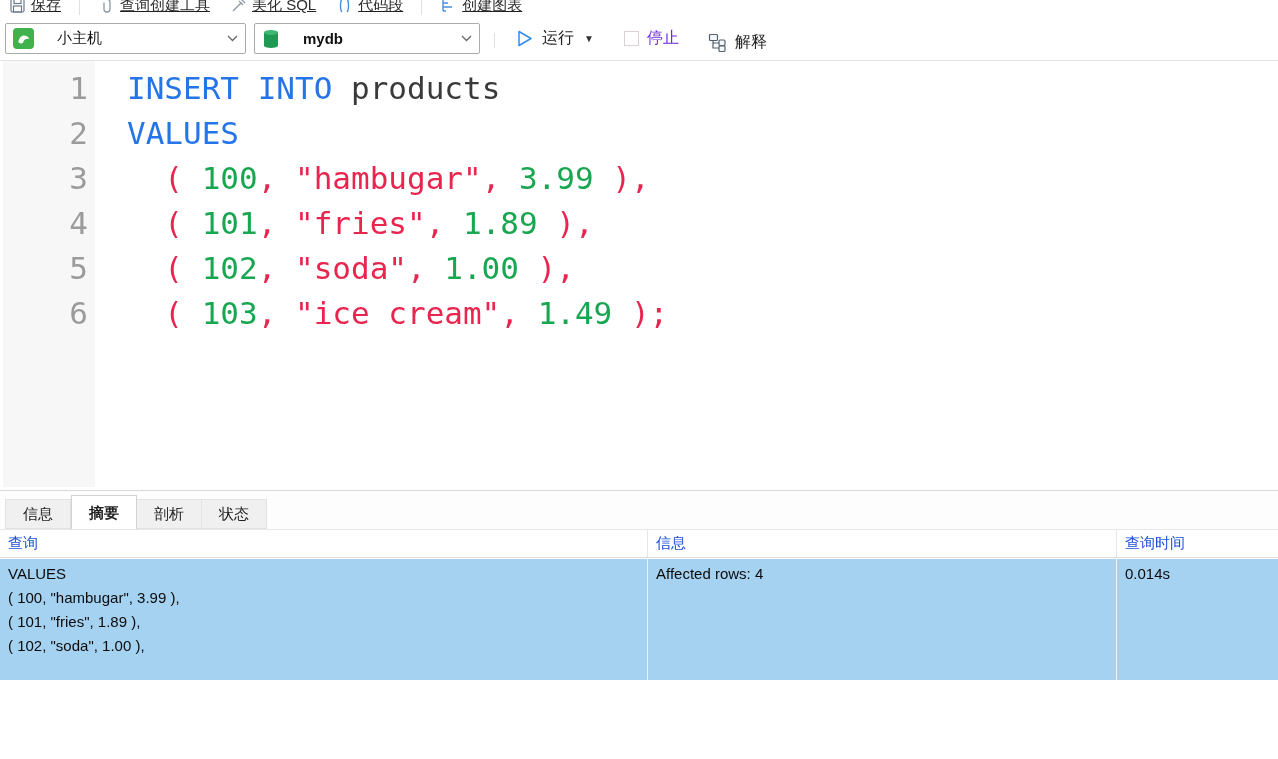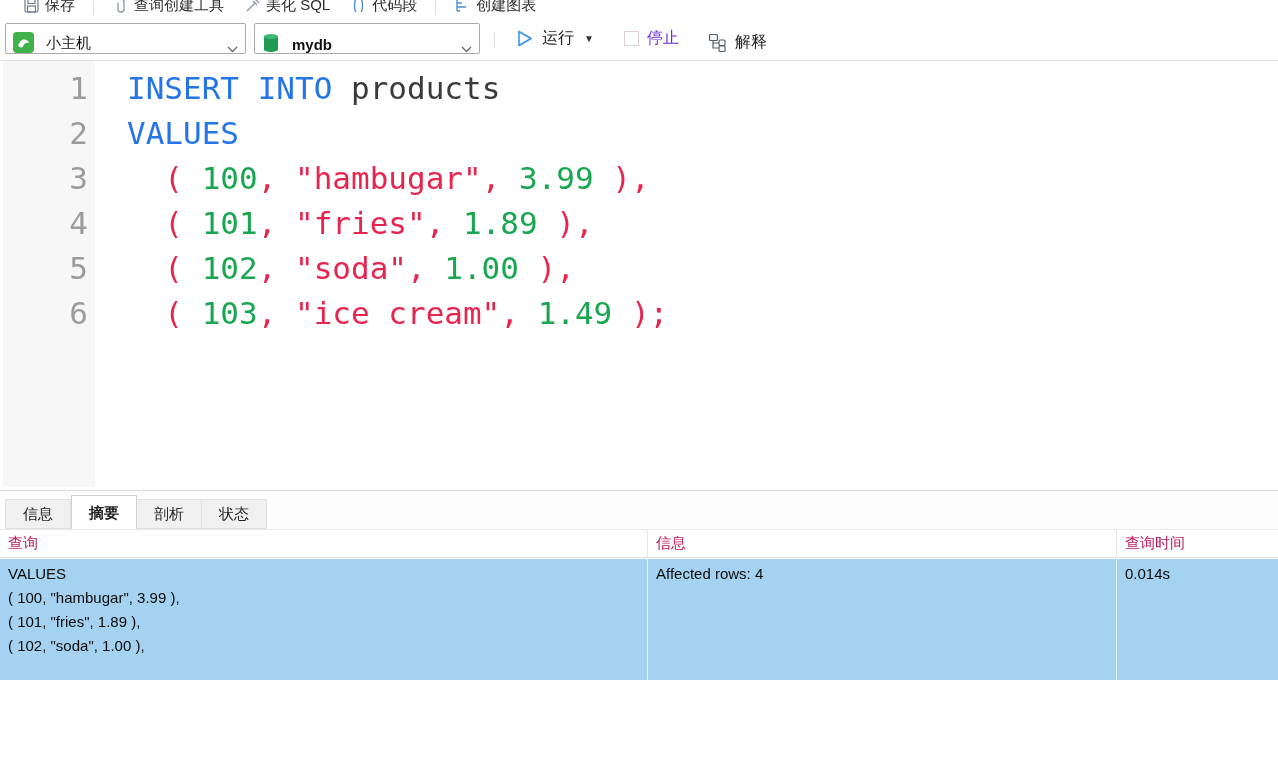--- a/index.html
+++ b/index.html
@@ -2,27 +2,27 @@
 <html><head>
 <meta charset="utf-8">
 <style>
   html,body{margin:0;padding:0;}
   body{
     width:1278px;height:759px;overflow:hidden;background:#ffffff;
     font-family:"Liberation Sans",sans-serif;color:#1f1f1f;position:relative;
   }
   
   .toolbar{border-bottom:1px solid #e2e2e2;background:#ffffff;}
-  .toolbar-top{height:17px;overflow:hidden;display:flex;align-items:flex-start;padding-left:15px;}
+  .toolbar-top{height:17px;overflow:hidden;display:flex;align-items:flex-start;padding-left:1px;text-decoration:underline;}
   .toolbar-top-inner{display:flex;align-items:center;gap:4px;transform:translateY(-6px);}
   .tt-item{display:flex;align-items:center;gap:5px;font-size:15px;color:#2b2b2b;padding:2px 8px;white-space:nowrap;}
   .tt-icon{display:inline-flex;width:17px;height:17px;}
   .vsep{width:1px;height:15px;background:#e0e0e0;margin:4px 6px 0 6px;}
   .toolbar-main{height:43px;display:flex;align-items:center;padding-left:5px;gap:8px;}
-  .combo{display:flex;align-items:flex-end;gap:12px;height:29px;background:#fff;border:1px solid #ababab;border-radius:2px;padding:0 7px;}
+  .combo{display:flex;align-items:center;gap:23px;height:29px;background:#fff;border:1px solid #ababab;border-radius:2px;padding:0 7px;}
   .combo-conn{width:225px;}
   .combo-db{width:210px;}
   .combo .label{font-size:15px;color:#111;}
   .combo-db .label{font-weight:bold;}
   .combo .chev{margin-left:auto;display:inline-flex;}
   .conn-icon{width:21px;height:21px;border-radius:4px;background:#3fb24b;display:inline-flex;align-items:center;justify-content:center;}
   .db-icon{display:inline-flex;width:18px;height:20px;}
   .tb-btn{display:flex;align-items:center;gap:8px;font-size:16px;padding:4px 6px;white-space:nowrap;cursor:default;}
   .tb-btn.disabled{color:#6d28d9;}
   .run-caret{font-size:10px;color:#333;margin-left:2px;}
@@ -40,21 +40,21 @@
   .tok-s{color:#e8254e;}
   .tok-p{color:#e8254e;}
   
   .panel{border-top:1px solid #d9d9d9;}
   .tabs{display:flex;align-items:flex-end;height:38px;padding-left:5px;background:#fdfdfd;}
   .tab{height:28px;line-height:28px;padding:0 17px;font-size:15px;background:#f0f0f0;border:1px solid #e2e2e2;border-left:none;color:#222;}
   .tab:first-child{border-left:1px solid #e2e2e2;}
   .tab.active{background:#ffffff;height:33px;line-height:33px;font-weight:bold;border:1px solid #d2d2d2;border-bottom:none;position:relative;z-index:2;}
   .grid{font-size:15px;}
   .grid-header{display:flex;height:27px;align-items:center;border-top:1px solid #e8e8e8;border-bottom:1px solid #dedede;background:#ffffff;}
-  .gh-cell{padding-left:8px;box-sizing:border-box;border-right:1px solid #e6e6e6;height:100%;display:flex;align-items:center;color:#be185d;}
+  .gh-cell{padding-left:8px;box-sizing:border-box;border-right:1px solid #e6e6e6;height:100%;display:flex;align-items:center;color:#1d4ed8;}
   .gh-cell:last-child{border-right:none;}
   .col-query{width:648px;}
   .col-info{width:469px;}
   .col-time{width:161px;}
   .grid-row{display:flex;height:121px;background:#a5d2f1;margin-top:1px;}
   .gr-cell{box-sizing:border-box;border-right:1px solid #e9f5fd;padding:3px 8px;overflow:hidden;color:#0b0b0b;}
   .gr-cell:last-child{border-right:none;}
   .query-line{line-height:24px;white-space:pre;}
   .gr-text{line-height:24px;}
 </style>

